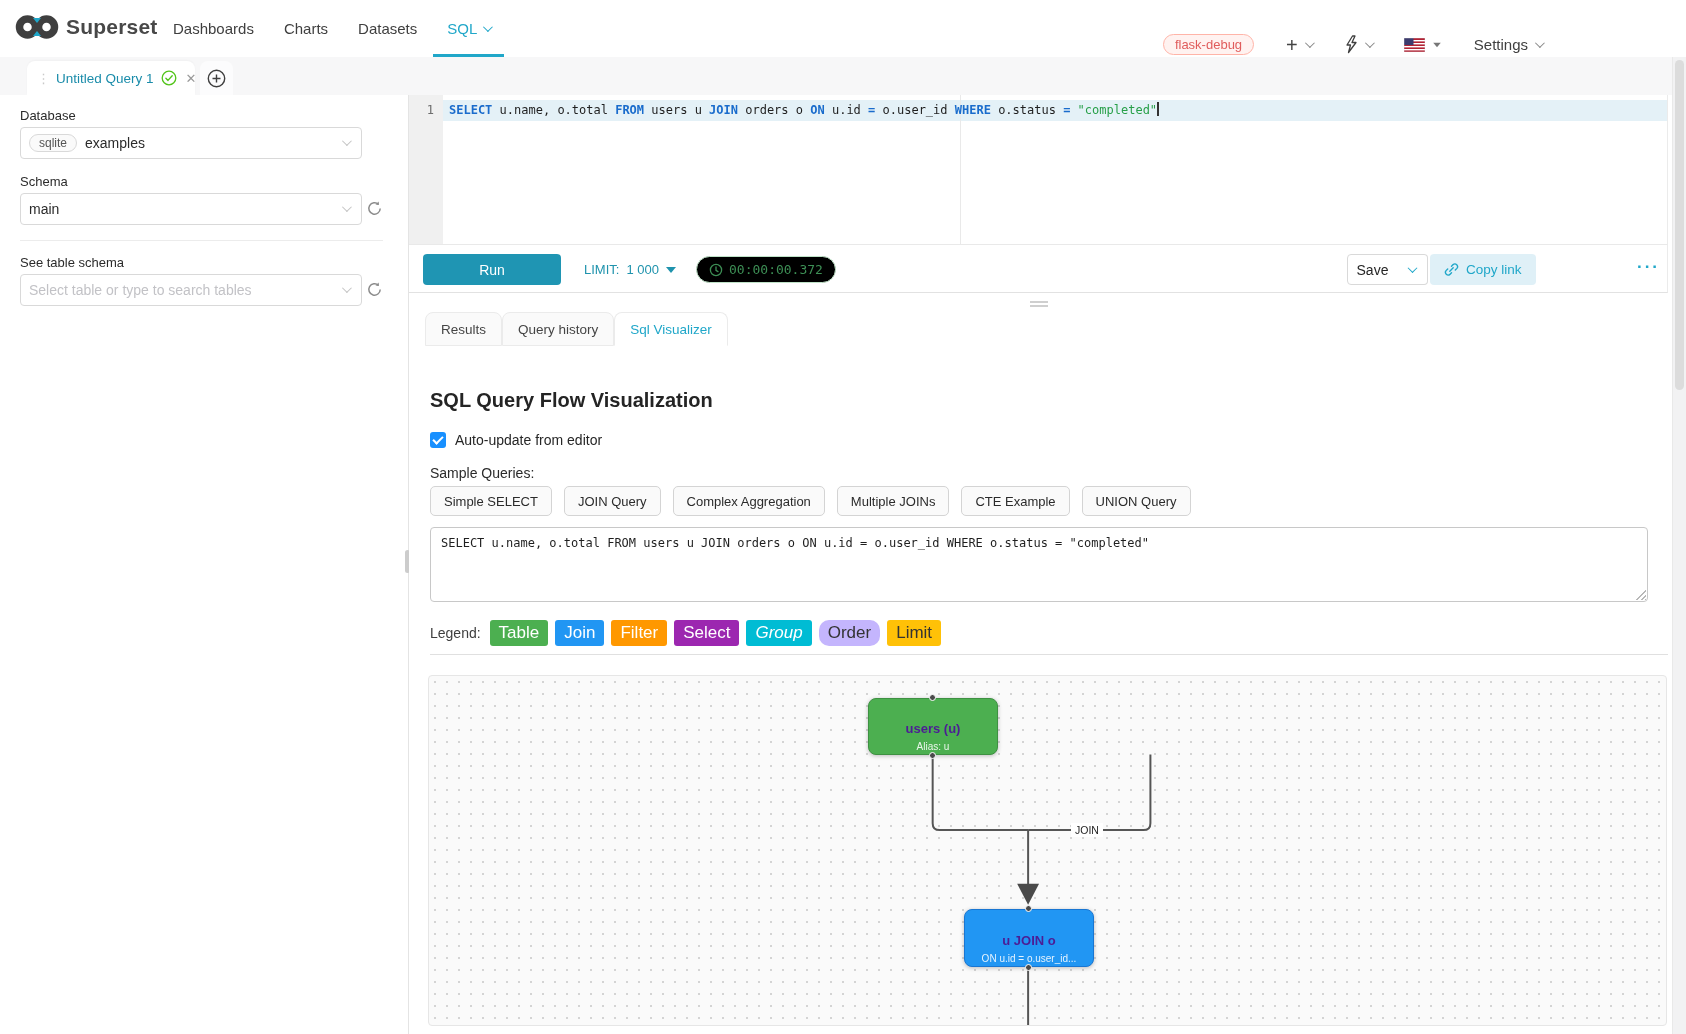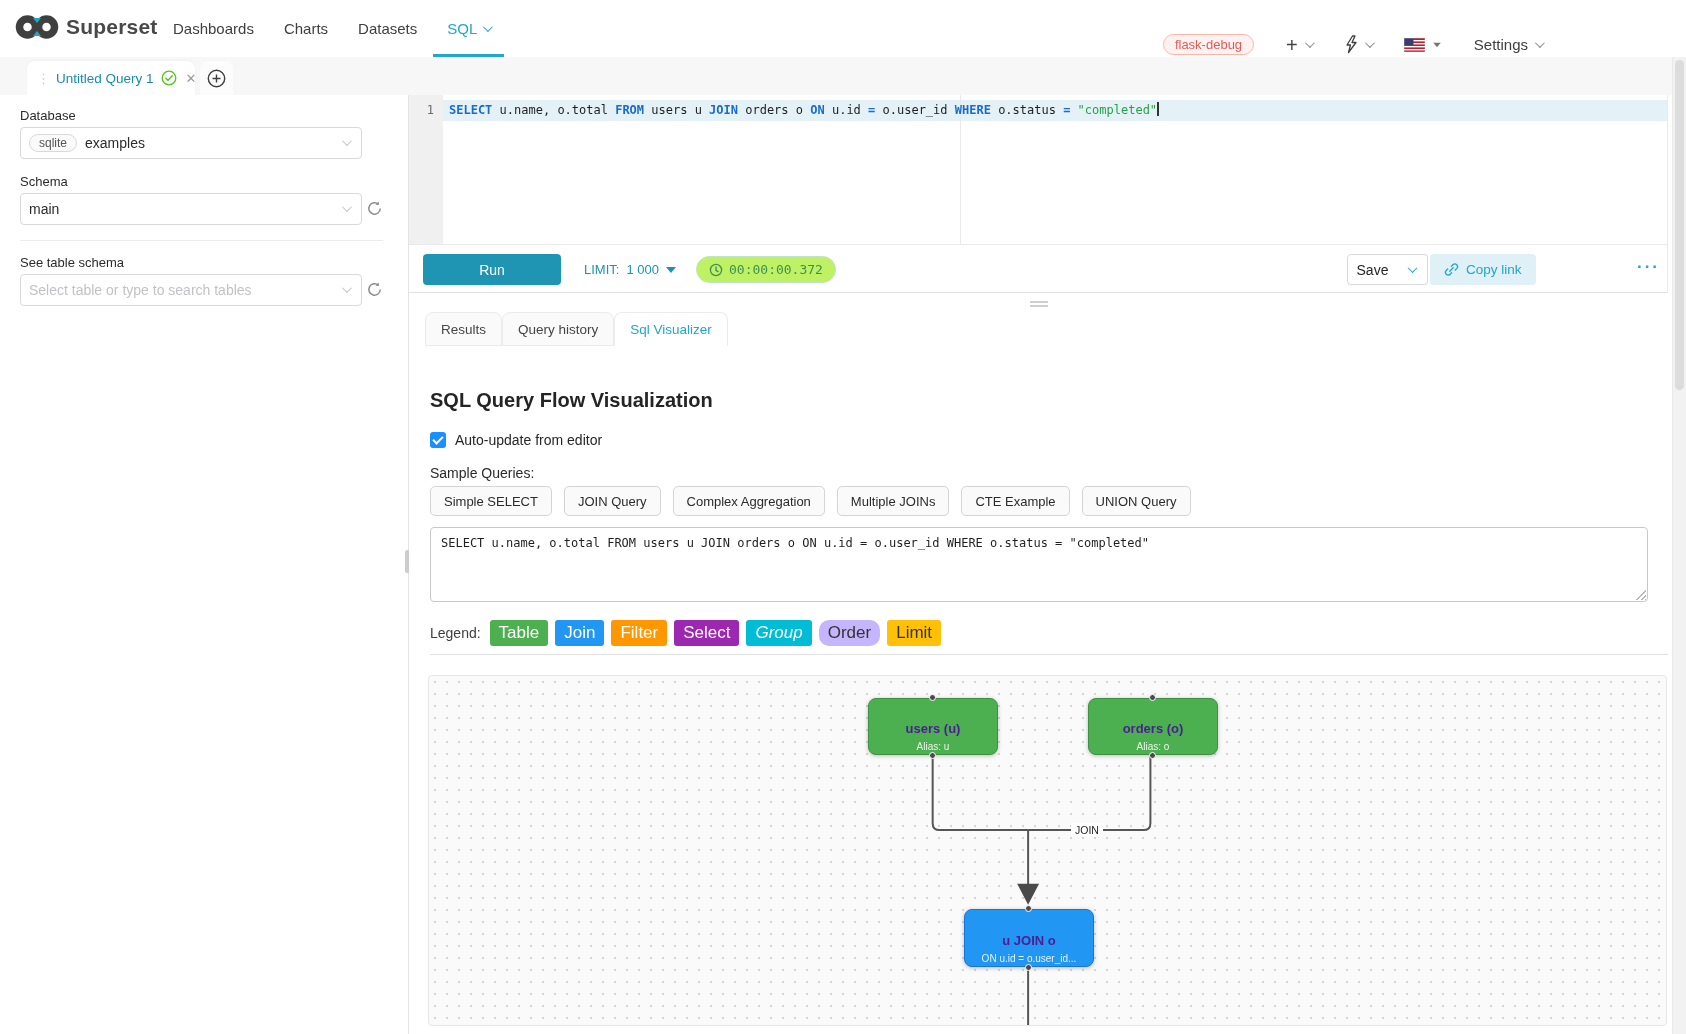--- a/index.html
+++ b/index.html
@@ -51,21 +51,21 @@
   .print-margin { position:absolute; left:551px; top:0; width:1px; height:100%; background:#e9e9e9; }
   .code-line { position:absolute; left:40px; top:5px; height:21px; line-height:21px; font-size:12px; white-space:pre; color:#1f1f1f; }
   .t-kw { color:#1a6ccc; font-weight:bold; }
   .t-st { color:#28a049; }
   .cursor { display:inline-block; width:1.5px; height:14px; background:#333; vertical-align:-2px; }
 
   .toolbar { position:absolute; left:0; top:149px; width:100%; height:49px; border-top:1px solid #e9e9e9; border-bottom:1px solid #e2e2e2; border-right:1px solid #ebebeb; background:#fff; }
   .run-btn { position:absolute; left:14px; top:9px; width:138px; height:31px; background:#1f95b3; color:#fff; font-size:14px; border:none; border-radius:4px; cursor:pointer; font-family:inherit; }
   .limit-group { position:absolute; left:175px; top:0; height:49px; display:flex; align-items:center; gap:7px; color:#1f93ad; font-size:13px; cursor:pointer; }
   .caret-solid { width:0; height:0; border-left:5px solid transparent; border-right:5px solid transparent; border-top:6px solid #1f93ad; }
-  .timer { position:absolute; left:287px; top:11px; height:27px; display:flex; align-items:center; gap:6px; padding:0 12px; background:#bef264; border:1px solid #bfe3c8; border-radius:14px; color:#3d8f55; font-family:"DejaVu Sans Mono","Liberation Mono",monospace; font-size:13px; }
+  .timer { position:absolute; left:287px; top:11px; height:27px; display:flex; align-items:center; gap:6px; padding:0 12px; background:#000000; border:1px solid #bfe3c8; border-radius:14px; color:#3d8f55; font-family:"DejaVu Sans Mono","Liberation Mono",monospace; font-size:13px; }
   .save-btn { position:absolute; left:938px; top:9px; width:51px; height:31px; background:#fff; border:1px solid #d9d9d9; border-radius:4px 0 0 4px; font-size:14px; color:#262626; cursor:pointer; font-family:inherit; }
   .save-caret { position:absolute; left:988px; top:9px; width:31px; height:31px; background:#fff; border:1px solid #d9d9d9; border-left:none; border-radius:0 4px 4px 0; display:flex; align-items:center; justify-content:center; cursor:pointer; }
   .copy-btn { position:absolute; left:1021px; top:9px; height:31px; padding:0 14px; background:#dff0f7; border:none; border-radius:4px; color:#20a7c9; font-size:13.5px; display:flex; align-items:center; gap:7px; cursor:pointer; font-family:inherit; }
   .more-dots { position:absolute; left:1228px; top:12px; color:#20a7c9; font-size:17px; font-weight:bold; letter-spacing:2px; cursor:pointer; }
 
   
   .south { position:absolute; left:0; top:198px; width:100%; bottom:0; background:#fff; }
   .pane-handle { position:absolute; left:621px; top:8px; width:18px; height:6px; border-top:2px solid #cfcfcf; border-bottom:2px solid #cfcfcf; cursor:row-resize; }
   .stabs { position:absolute; left:16px; top:19px; display:flex; gap:0; }
   .stab { height:34px; padding:0 15px; display:flex; align-items:center; font-size:13.5px; color:#454545; background:#fafafa; border:1px solid #ebebeb; border-radius:8px 8px 0 0; cursor:pointer; }
@@ -325,26 +325,20 @@
       </svg>
       <div class="edge-label">JOIN</div>
 
       <div class="node green" style="left:439px; top:22px; width:130px; height:57px;">
         <span class="handle top"></span>
         <span class="node-title">users (u)</span>
         <span class="node-sub">Alias: u</span>
         <span class="handle bot"></span>
       </div>
 
-      <div class="node green" style="left:659px; top:22px; width:130px; height:57px;">
-        <span class="handle top"></span>
-        <span class="node-title">orders (o)</span>
-        <span class="node-sub">Alias: o</span>
-        <span class="handle bot"></span>
-      </div>
 
       <div class="node blue" style="left:535px; top:233px; width:130px; height:58px;">
         <span class="handle top"></span>
         <span class="node-title">u JOIN o</span>
         <span class="node-sub">ON u.id = o.user_id...</span>
         <span class="handle bot"></span>
       </div>
     </div>
   </div>
 </div>

